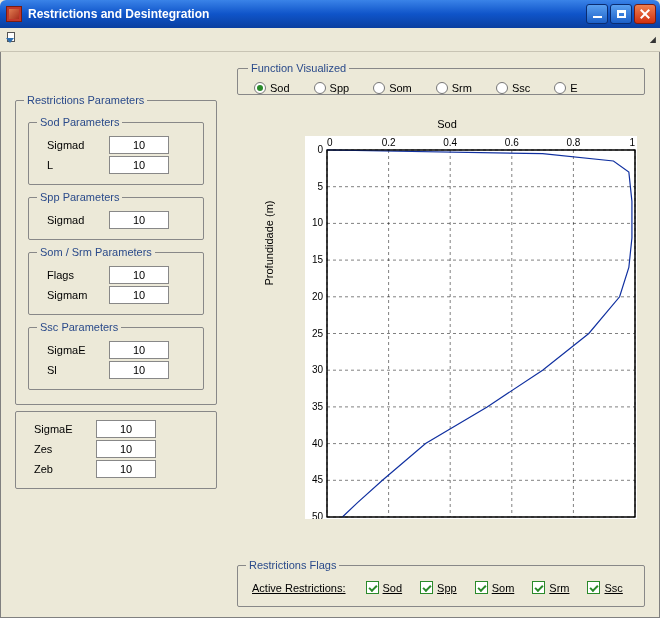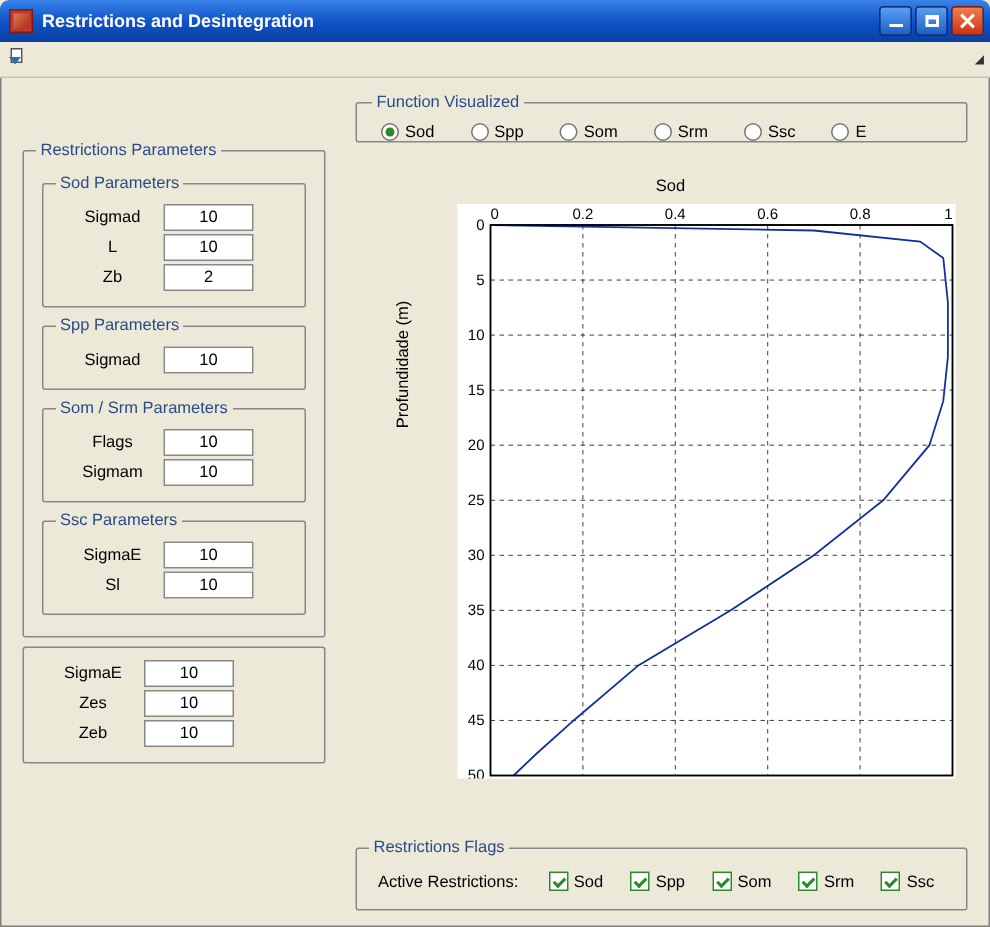--- a/index.html
+++ b/index.html
@@ -122,21 +122,20 @@
   .col-left > fieldset { margin-bottom: 6px; }
   .sub-fieldset { margin: 4px 4px 6px 4px; }
   .param-row {
     display: flex;
     align-items: center;
     margin: 2px 10px;
     gap: 6px;
   }
   .param-row .label {
     width: 56px;
-    text-align: center;
     color: #000;
   }
   .param-row input[type="text"] {
     width: 60px;
     height: 18px;
     font-size: 11px;
     text-align: center;
     border: 1px solid #888;
     background: #fff;
     font-family: inherit;
@@ -206,20 +205,21 @@
   .flags {
     position: absolute;
     left: 0; right: 0; bottom: 0;
     padding-top: 6px;
   }
   .flags-row {
     display: flex;
     align-items: flex-end;
     gap: 18px;
     padding: 4px 6px;
+    text-decoration: underline;
   }
   .flags-row .lead { margin-right: 2px; }
   .cb {
     width: 13px; height: 13px;
     border: 1px solid #2a8a2a;
     background: #fff;
     display: inline-flex;
     align-items: center; justify-content: center;
     margin-right: 4px;
     position: relative;
@@ -276,24 +276,20 @@
 
       <fieldset class="sub-fieldset">
         <legend>Sod Parameters</legend>
         <div class="param-row">
           <span class="label">Sigmad</span>
           <input type="text" value="10" style="">
         </div>
         <div class="param-row">
           <span class="label">L</span>
           <input type="text" value="10" style="">
-        </div>
-        <div class="param-row">
-          <span class="label">Zb</span>
-          <input type="text" value="2" style="">
         </div>
       </fieldset>
 
       <fieldset class="sub-fieldset">
         <legend>Spp Parameters</legend>
         <div class="param-row">
           <span class="label">Sigmad</span>
           <input type="text" value="10" style="">
         </div>
       </fieldset>

